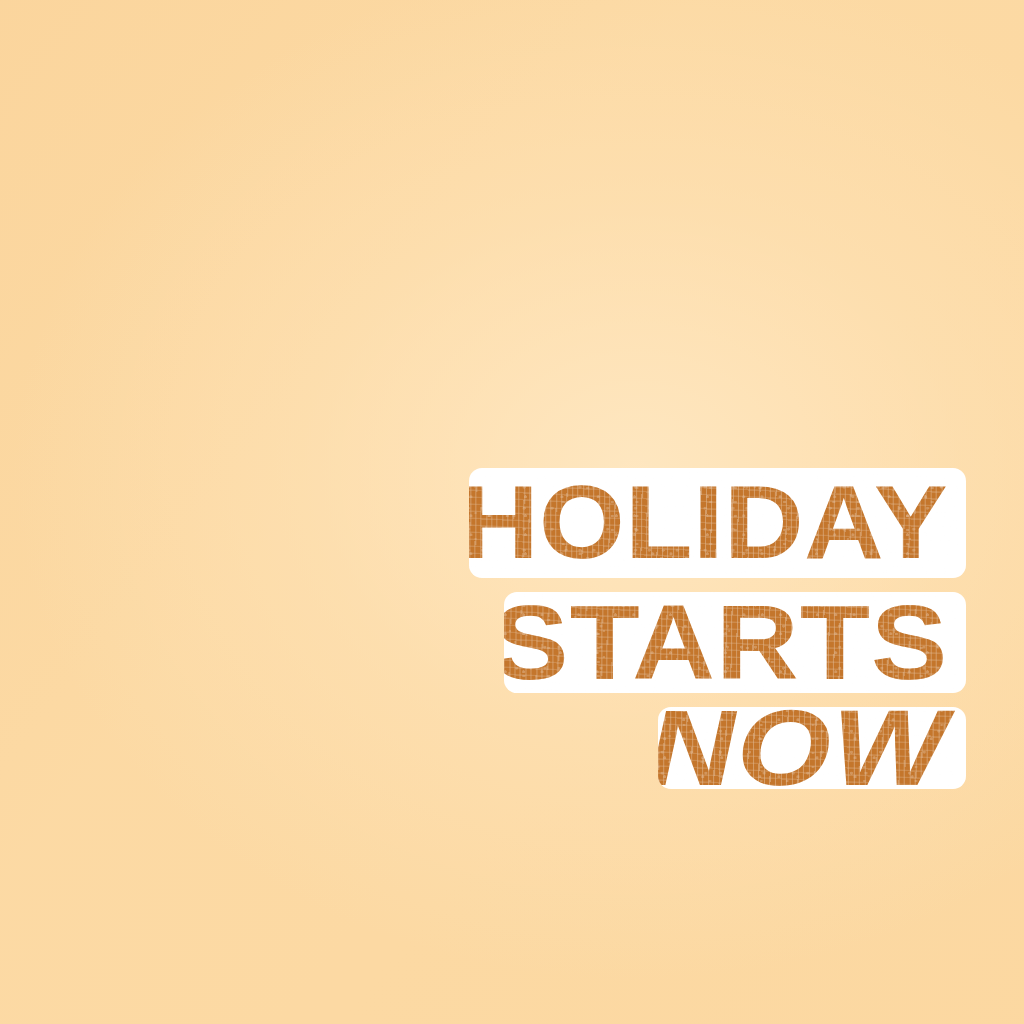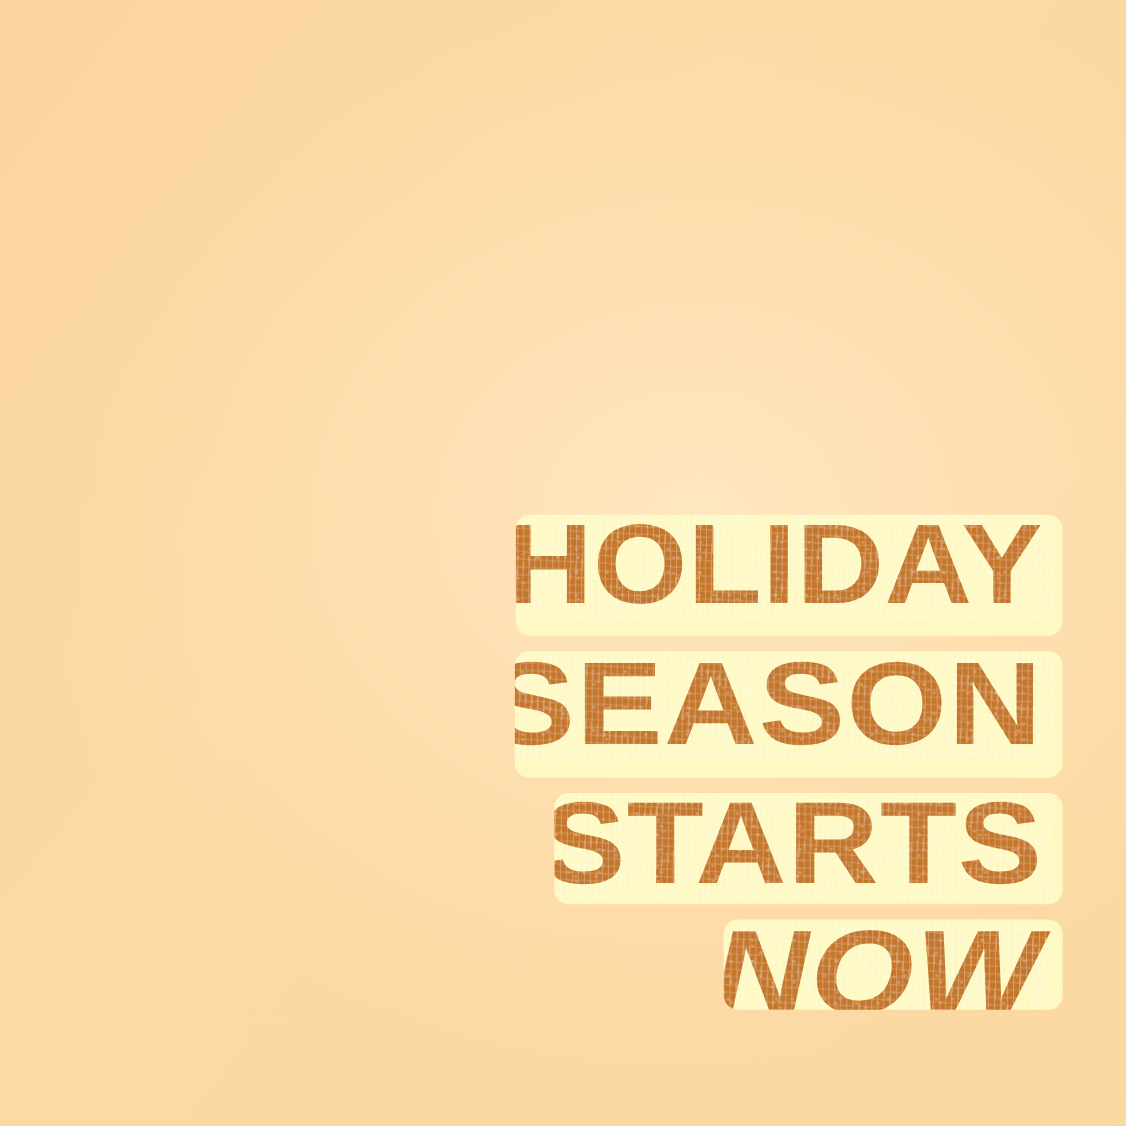--- a/index.html
+++ b/index.html
@@ -48,25 +48,25 @@
     width: 1024px;
     
     padding-right: 58px;
     box-sizing: border-box;
     display: flex;
     flex-direction: column;
     align-items: flex-end;
   }
 
   .headline-band {
-    background: #fef9c3;
+    background: #ffffff;
     border-radius: 13px;
     box-sizing: border-box;
     display: flex;
-    align-items: flex-start;
+    align-items: center;
     justify-content: flex-end;
     overflow: hidden;
   }
 
   .headline-band + .headline-band {
     margin-top: 14px;
   }
 
   .band-1 { height: 110px; padding: 0 18px 0 22px; }
   .band-2 { height: 115px; padding: 0 18px 0 22px; }
@@ -124,23 +124,20 @@
 <body>
 
 <div id="poster">
 
   <div id="headline-stack">
 
     <div class="headline-band band-1">
       <span class="headline-text">HOLIDAY</span>
     </div>
 
-    <div class="headline-band band-2">
-      <span class="headline-text">SEASON</span>
-    </div>
 
     <div class="headline-band band-3">
       <span class="headline-text">STARTS</span>
     </div>
 
     <div class="headline-band band-4">
       <span class="headline-text">NOW</span>
     </div>
 
   </div>

